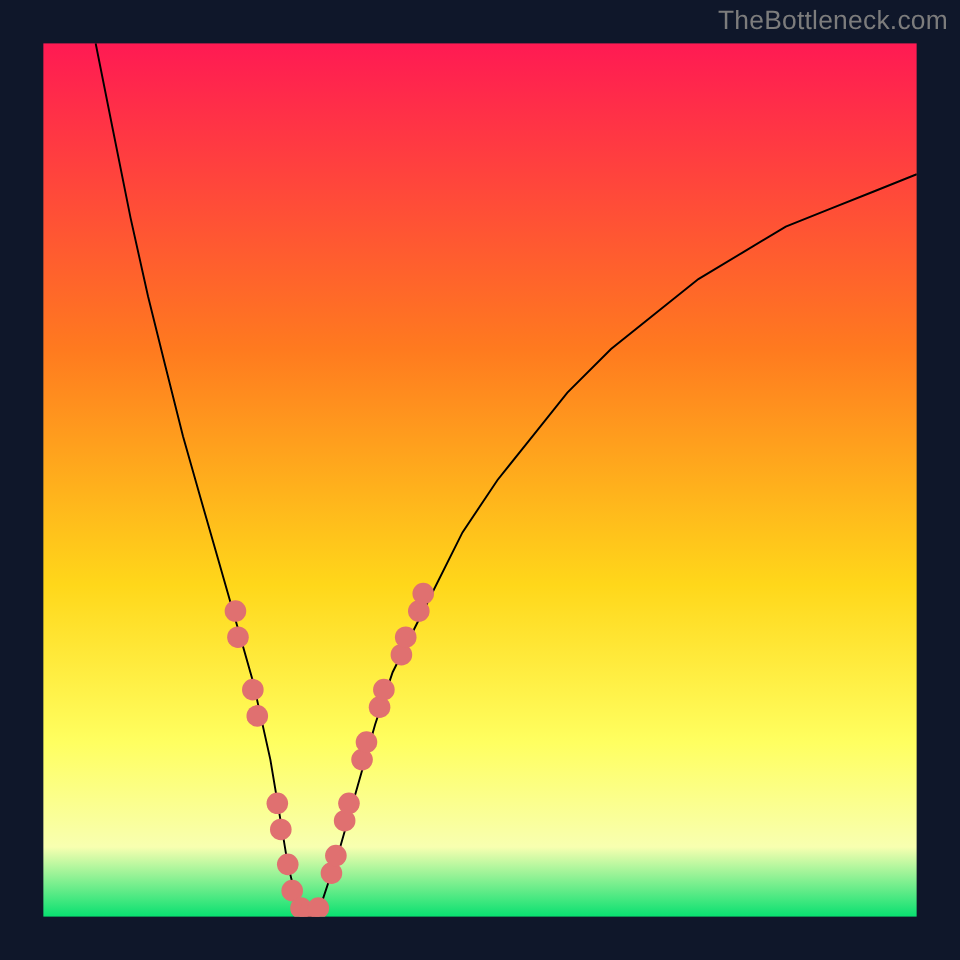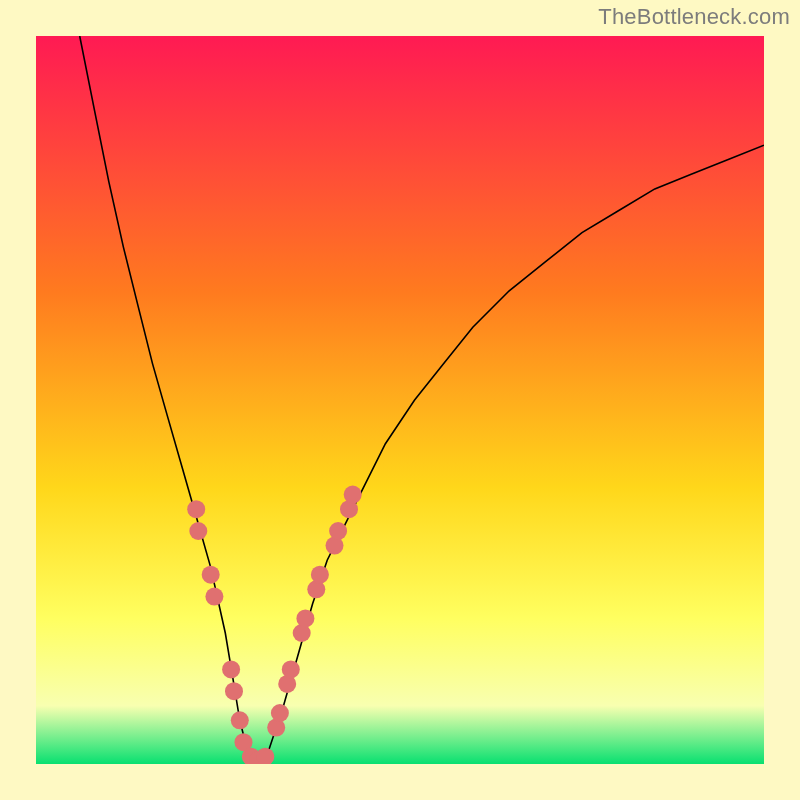--- a/index.html
+++ b/index.html
@@ -10,21 +10,21 @@
     background: #000;
     font-family: Arial, Helvetica, sans-serif;
     overflow: hidden;
   }
   .frame {
     position: absolute;
     left: 0;
     top: 0;
     width: 800px;
     height: 800px;
-    background: #fef9c3;
+    background: #0f172a;
   }
   .attribution {
     position: absolute;
     top: 4px;
     right: 10px;
     color: #7c7c7c;
     font-size: 22px;
     font-weight: 500;
     letter-spacing: 0.2px;
   }

